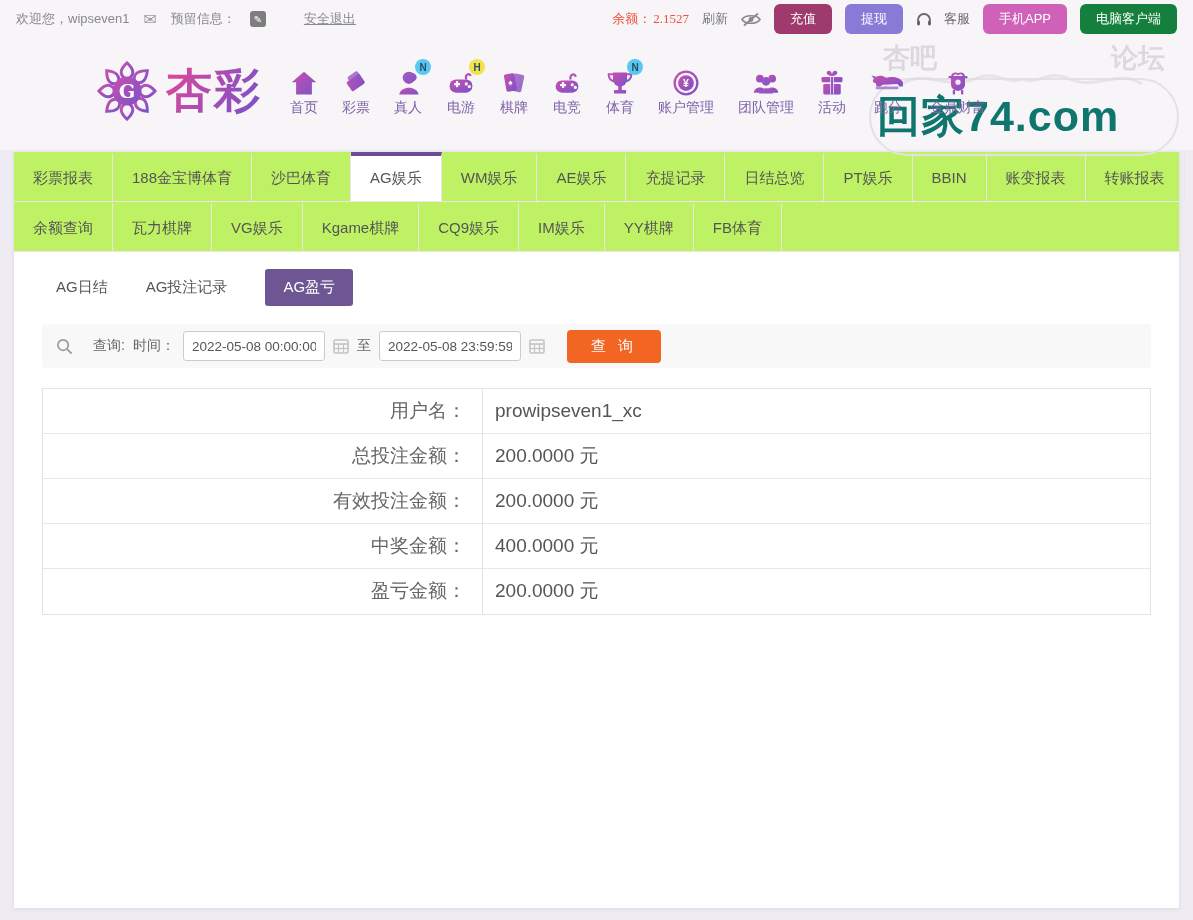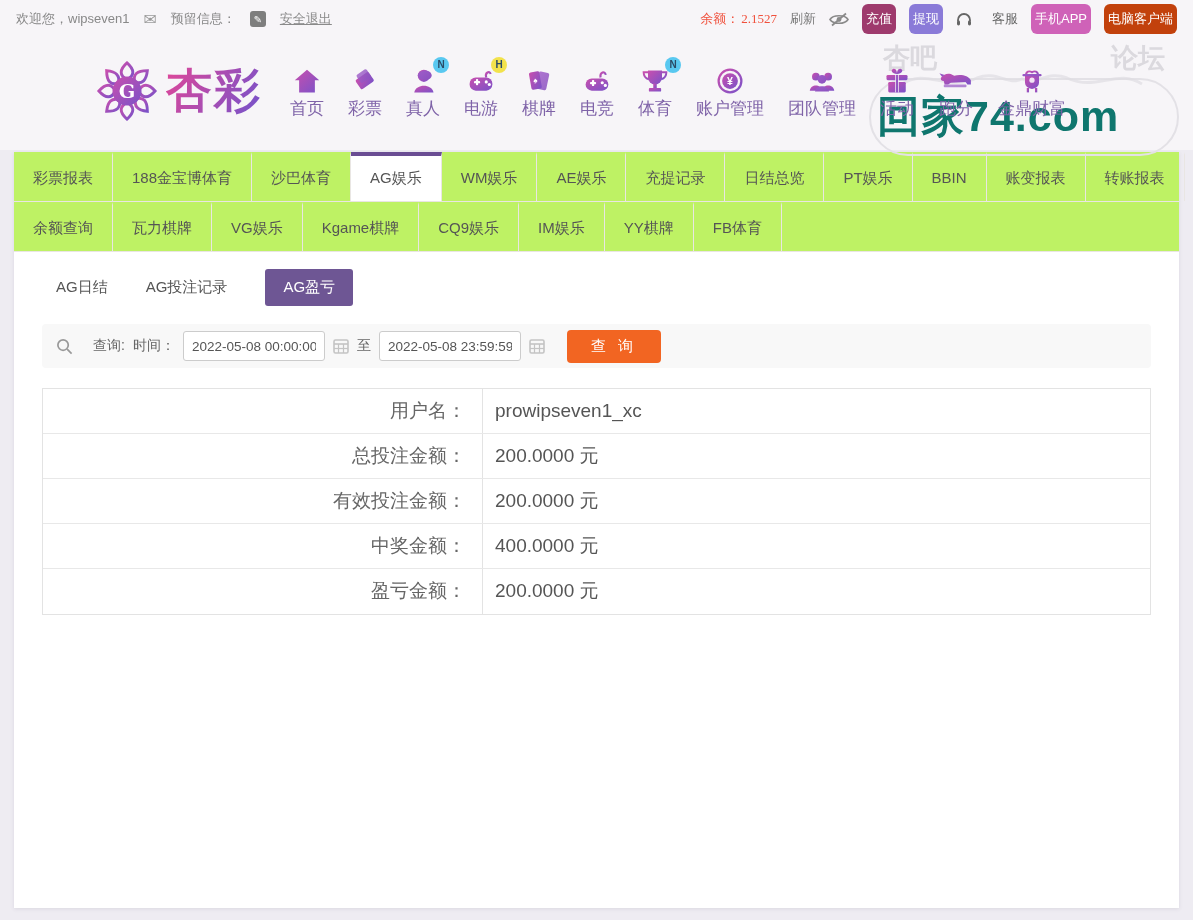--- a/index.html
+++ b/index.html
@@ -21,40 +21,40 @@
   .welcome { color:#888; }
   .mail-ico { color:#9a9a9a; font-size:16px; }
   .edit-ico {
     width:16px; height:16px; background:#7e7e7e; border-radius:3px;
     color:#fff; font-size:10px; display:inline-flex; align-items:center; justify-content:center;
   }
   .logout { color:#8a8a8a; text-decoration:underline; cursor:pointer; }
   .balance { color:#f0503c;font-family:Liberation Serif, serif; }
   .refresh { color:#777; cursor:pointer; }
   .pill {
-    border:none; color:#fff; font-size:13px; padding:6px 4px; border-radius:6px; cursor:pointer;
+    border:none; color:#fff; font-size:13px; padding:6px 16px; border-radius:6px; cursor:pointer;
     font-family:inherit;
   }
   .pill.deposit { background:#9e3a6d; }
   .pill.withdraw { background:#8a7ad8; }
   .pill.mobile { background:#cf62b8; }
-  .pill.pc { background:#c2410c; }
-  .service { display:flex; align-items:center; gap:20px; color:#666; cursor:pointer;text-align:center; }
+  .pill.pc { background:#15803d; }
+  .service { display:flex; align-items:center; gap:12px; color:#666; cursor:pointer;text-align:center; }
 
   
   .header { display:flex; align-items:center; padding:0 10px 0 96px; height:106px; position:relative; }
   .logo { display:flex; align-items:center; gap:8px; cursor:pointer; }
   .logo-text {
     font-size:46px; font-weight:bold; letter-spacing:2px;
     background:linear-gradient(120deg,#d8489c 10%,#7b52c8 90%);
     -webkit-background-clip:text; background-clip:text; color:transparent;
   }
   .nav { display:flex; align-items:flex-end; gap:24px; margin-left:28px; position:relative; z-index:2; }
   .nav-item { display:flex; flex-direction:column; align-items:center; gap:2px; cursor:pointer; position:relative; }
-  .nav-label { font-size:17px; color:#7f63a8; white-space:nowrap; }
+  .nav-label { font-size:14px; color:#7f63a8; white-space:nowrap; }
   .nav-ico { height:32px; display:flex; align-items:flex-end; }
   .badge {
     position:absolute; top:-6px; right:-9px; width:16px; height:16px; border-radius:50%;
     font-size:10px; font-weight:bold; color:#2a4a66; display:flex; align-items:center; justify-content:center;
   }
   .badge-n { background:#59c8f0; }
   .badge-h { background:#f2e24c; }
 
   
   .watermark { position:absolute; right:14px; top:2px; width:310px; pointer-events:none; z-index:1; color:#d8d6db; }
@@ -126,21 +126,21 @@
 </svg>
 
 <div class="top-region">
 
   <div class="topbar">
     <div class="topbar-left">
       <span class="welcome">欢迎您，wipseven1</span>
       <span class="mail-ico">✉</span>
       <span>预留信息：</span>
       <span class="edit-ico">✎</span>
-      <span class="logout" style="">安全退出</span>
+      <span class="logout" style="margin-left:24px">安全退出</span>
     </div>
     <div class="topbar-right">
       <span class="balance">余额：</span>
         <span class="balance" style="margin-left:-11px">2.1527</span>
       <span class="refresh">刷新</span>
       <span>
         <svg width="20" height="15" viewBox="0 0 20 15">
             <path d="M1 7.5 C4 2.5 16 2.5 19 7.5 C16 12.5 4 12.5 1 7.5 Z" fill="none" stroke="#8a8a8a" stroke-width="1.6"></path>
             <circle cx="10" cy="7.5" r="2.4" fill="#8a8a8a"></circle>
             <line x1="3" y1="13.5" x2="17" y2="1.5" stroke="#8a8a8a" stroke-width="1.8"></line>

